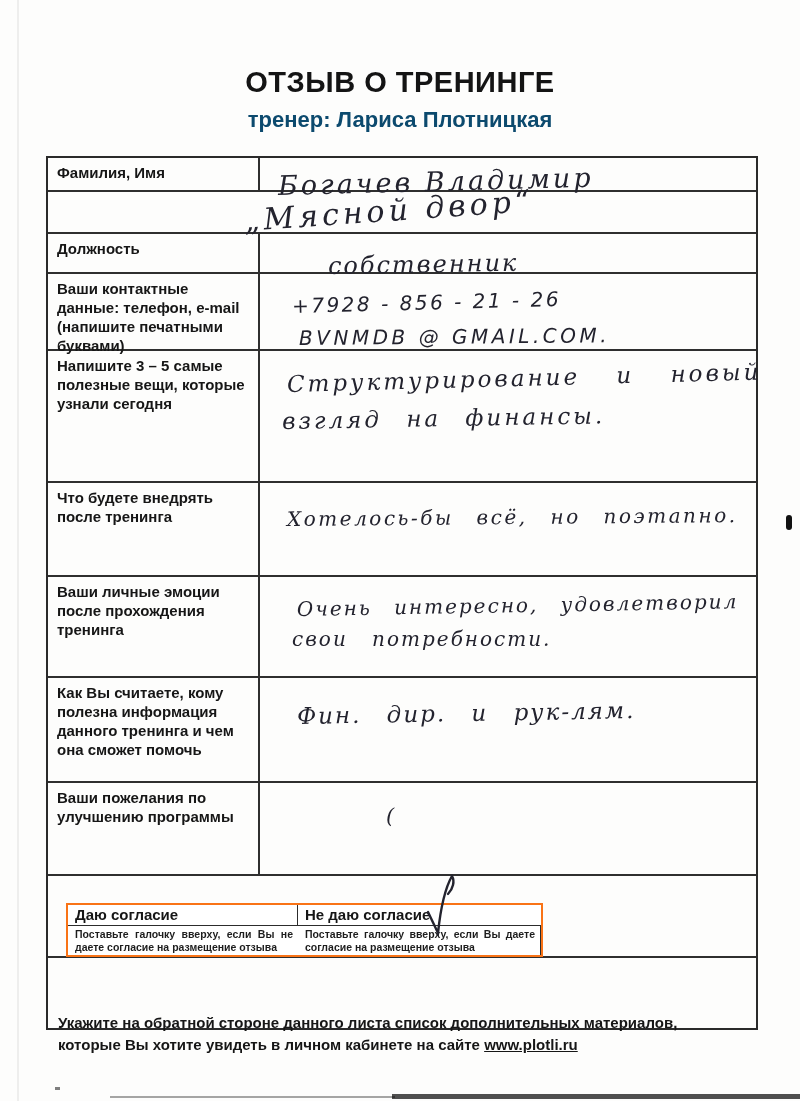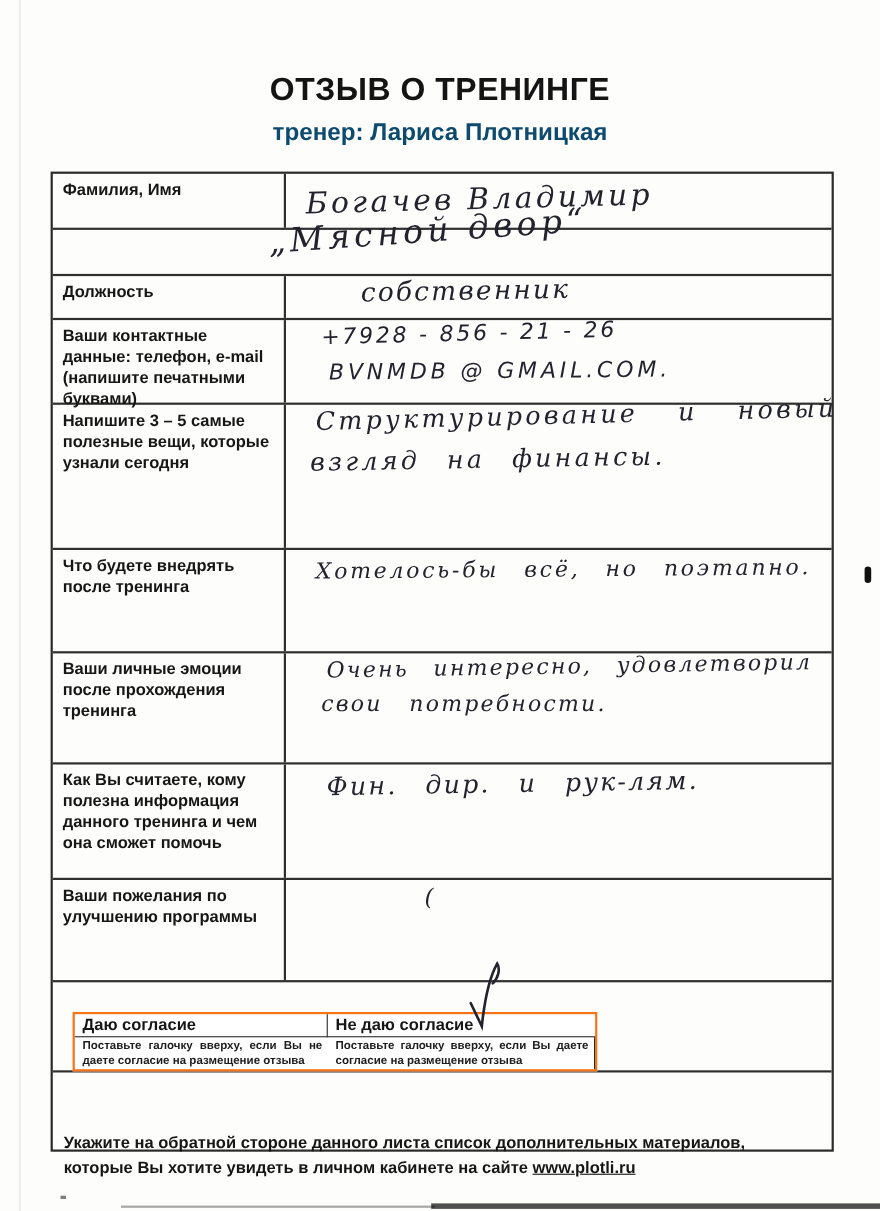--- a/index.html
+++ b/index.html
@@ -81,21 +81,21 @@
 <div class="scan-band-2"></div>
 <div class="scan-tick"></div>
 
 <div class="doc-header">
   <div class="doc-title">ОТЗЫВ О ТРЕНИНГЕ</div>
   <div class="doc-subtitle">тренер: Лариса Плотницкая</div>
 </div>
 
 <div class="form-table">
 
-  <div class="trow" style="height:51px">
+  <div class="trow" style="height:34px">
     <div class="tlabel">Фамилия, Имя</div>
     <div class="tanswer"></div>
   </div>
 
   <div class="trow" style="height:42px">
     <div class="tanswer"></div>
   </div>
 
   <div class="trow" style="height:40px">
     <div class="tlabel">Должность</div>

